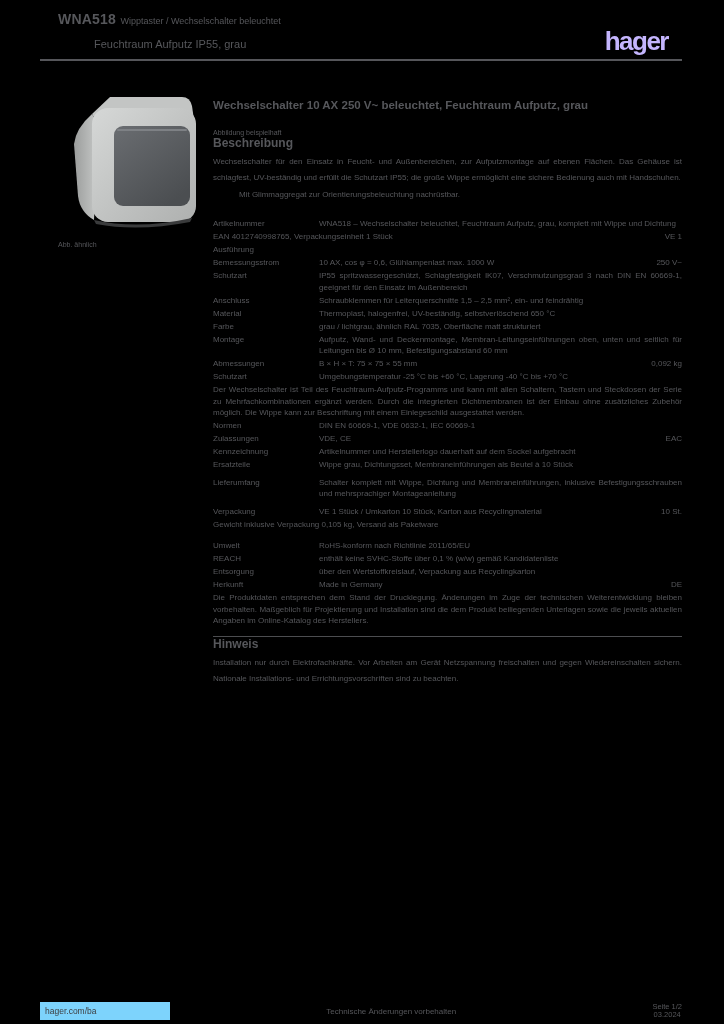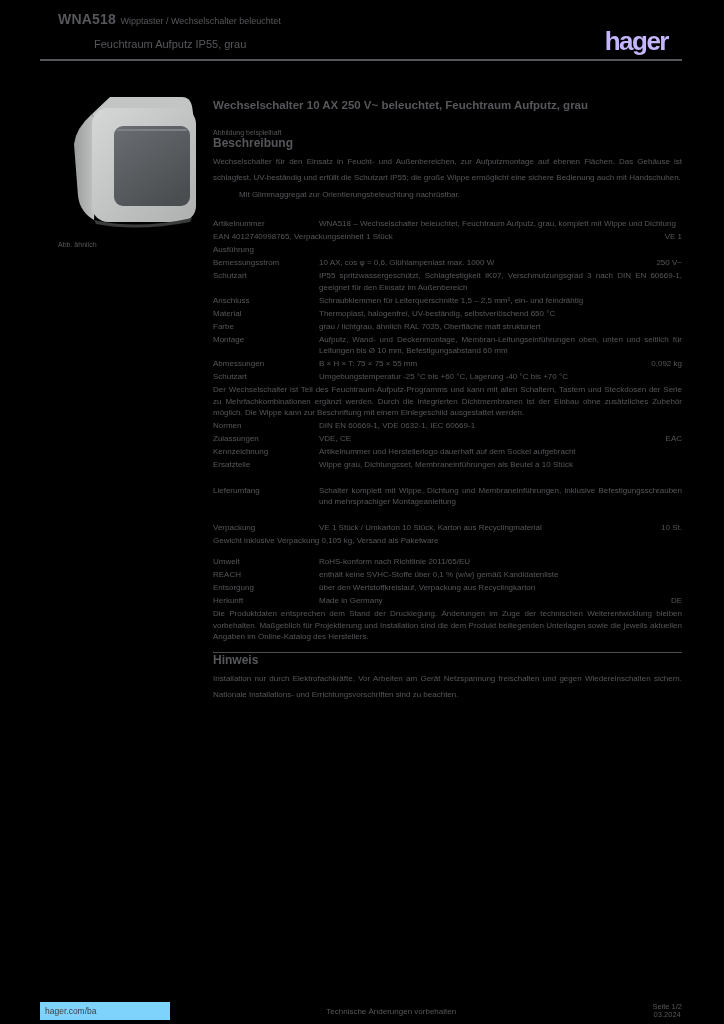--- a/index.html
+++ b/index.html
@@ -21,21 +21,21 @@
   .leftcol{flex:0 0 142px;}
   .photo{display:block;}
   .photo-caption{font-size:7px;margin-top:12px;color:#56575b;}
   .rightcol{flex:1 1 auto;min-width:0;}
   .title{font-size:11.5px;font-weight:bold;line-height:14px;margin:6px 0 0;}
   .title-caption{font-size:7px;margin-top:17px;}
   .h{font-size:12px;font-weight:bold;}
   .para{font-size:8px;line-height:16px;margin-top:4px;text-align:justify;}
   .note{font-size:8px;line-height:11px;margin-top:3px;padding-left:26px;}
   .kv-list{margin-top:0;}
-  .mt18{margin-top:18px;} .mt10{margin-top:10px;} .mt6{margin-top:14px;}
+  .mt18{margin-top:18px;} .mt10{margin-top:10px;} .mt6{margin-top:6px;}
   .row{display:flex;align-items:flex-start;gap:6px;font-size:8px;line-height:11.5px;margin-bottom:1.5px;}
   .cl{flex:0 0 100px;}
   .cv{flex:1 1 auto;text-align:justify;}
   .cr{flex:0 0 auto;margin-left:10px;text-align:right;}
   .thin-rule{height:1px;background:#4c4d50;margin-top:9px;}
   
   .footer{position:absolute;left:40px;right:40px;bottom:4px;height:18px;
           display:flex;align-items:center;}
   .f-link{background:#7dd3fc;color:#3d3d3f;font-size:8.5px;line-height:18px;
           width:130px;height:18px;padding-left:5px;box-sizing:border-box;}

